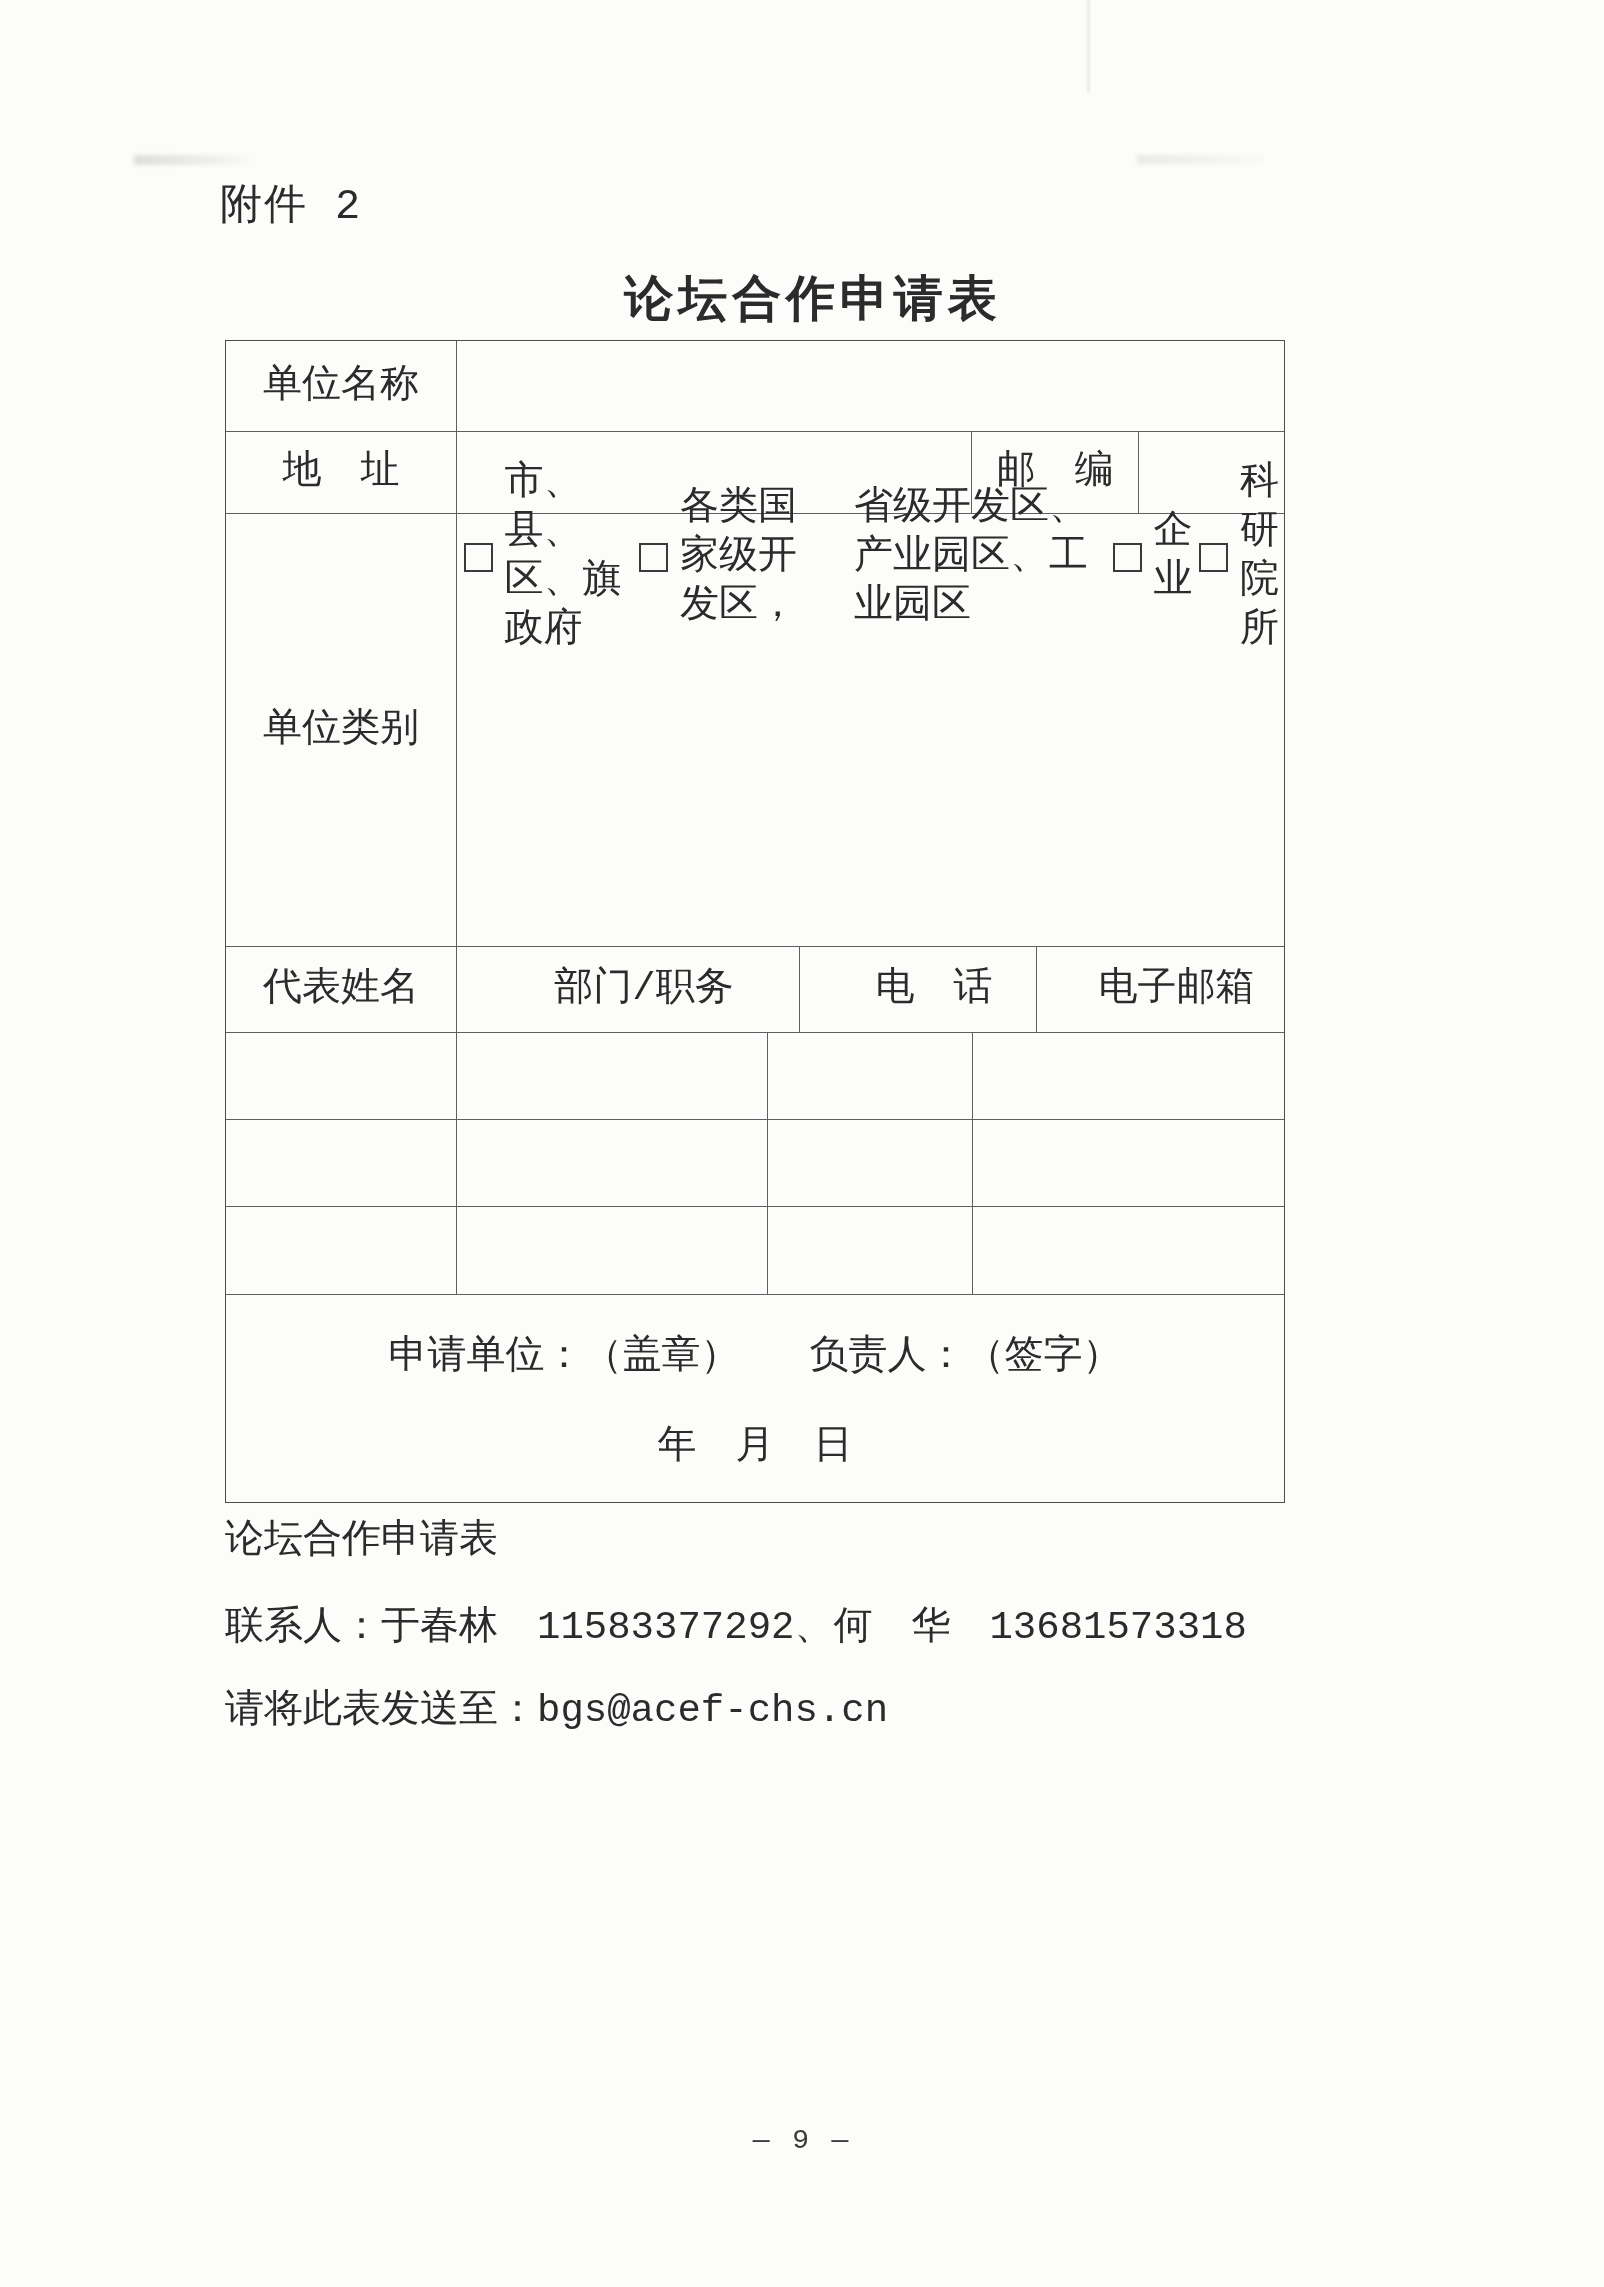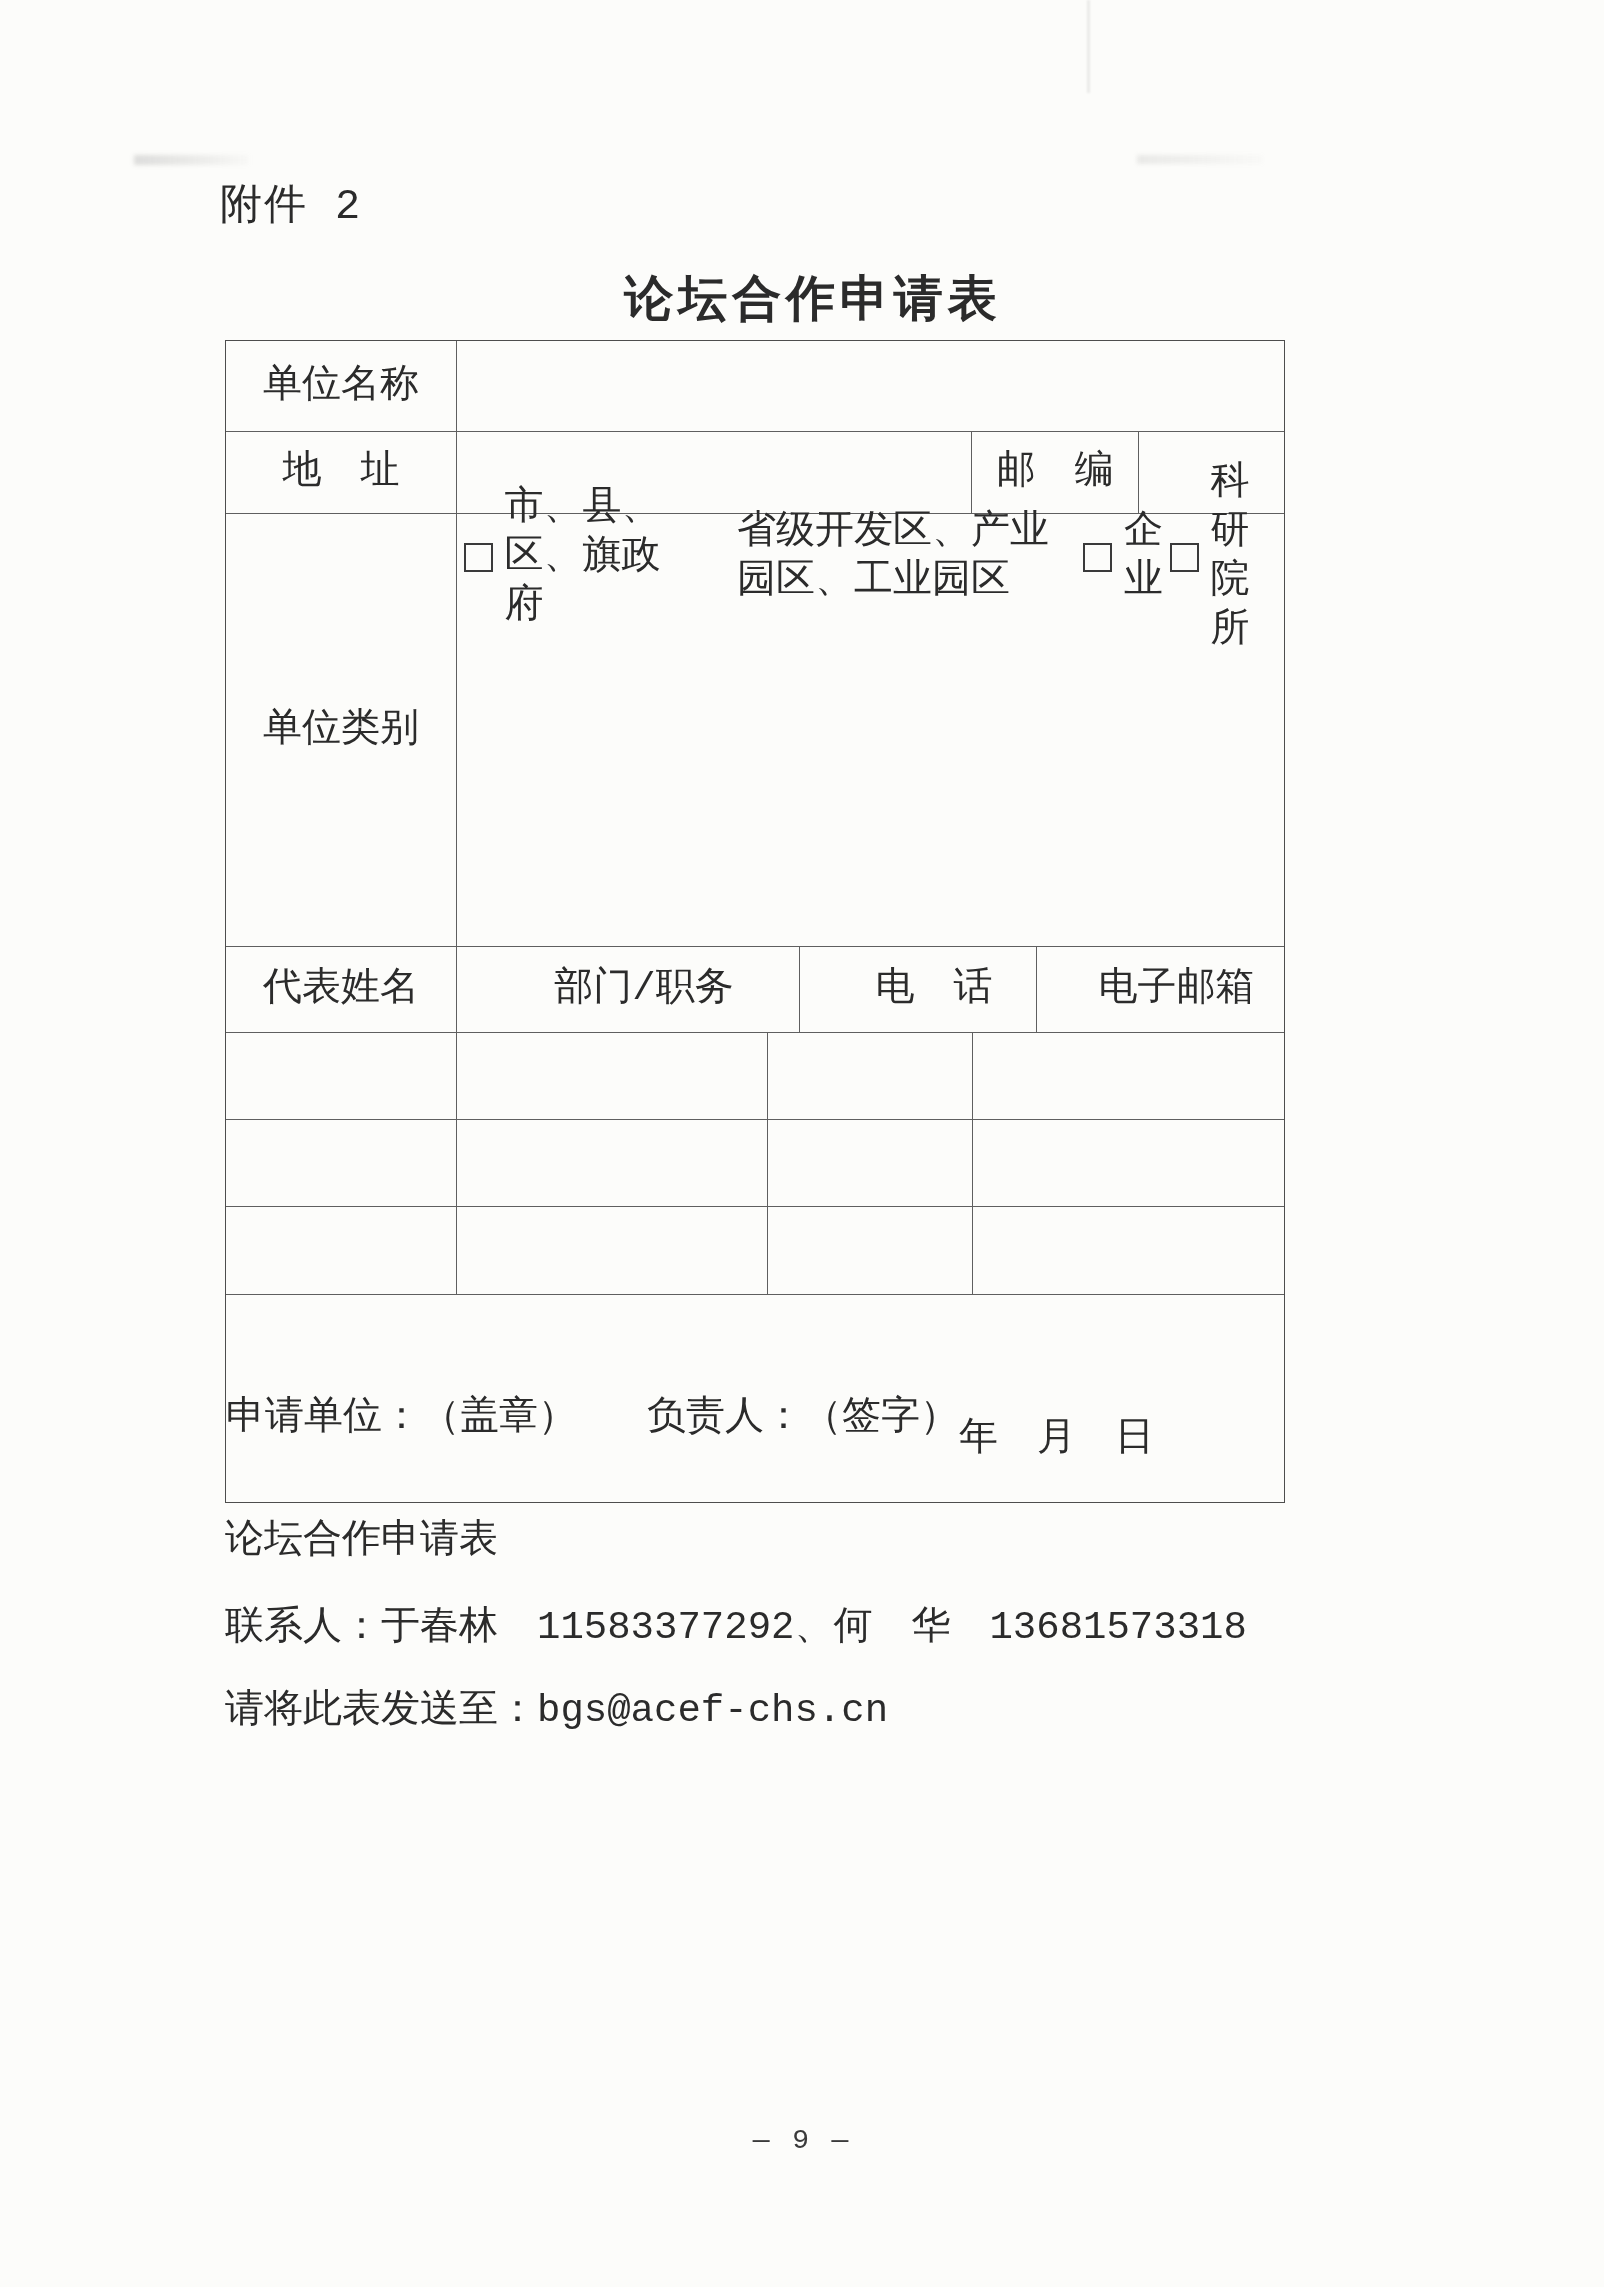--- a/index.html
+++ b/index.html
@@ -72,21 +72,21 @@
   .opt.cont{padding-left:46px;}
   .cb{
     width:25px;height:25px;flex:none;
     border:2.4px solid #3a3a3a;
     margin-right:11.6px;
     background:transparent;
   }
 
   
   .sign-cell{
-    flex-direction:row;align-items:center;justify-content:flex-start;
+    flex-direction:column;align-items:center;justify-content:flex-start;
     padding-top:39px;border-right:none;
   }
   .sign-line1{display:flex;gap:70px;font-size:39px;line-height:47px;}
   .sign-line2{margin-top:43px;font-size:39px;line-height:47px;}
 
   
   .foot{position:absolute;left:225px;font-size:39px;line-height:50px;}
   .foot.f1{top:1516px;}
   .foot.f2{top:1603px;}
   .foot.f3{top:1686px;}
@@ -121,20 +121,24 @@
       <div class="cell w-postal">邮　编</div>
       <div class="cell grow"></div>
     </div>
 
     <div class="row r-type">
       <div class="cell w1">单位类别</div>
       <div class="cell grow options-cell">
         <div class="opt">
           <span class="cb"></span>
           <span>市、县、区、旗政府</span>
+        </div>
+        <div class="opt">
+          <span class="cb"></span>
+          <span>各类国家级开发区，</span>
         </div>
         <div class="opt cont">
           <span>省级开发区、产业园区、工业园区</span>
         </div>
         <div class="opt">
           <span class="cb"></span>
           <span>企业</span>
         </div>
         <div class="opt">
           <span class="cb"></span>

